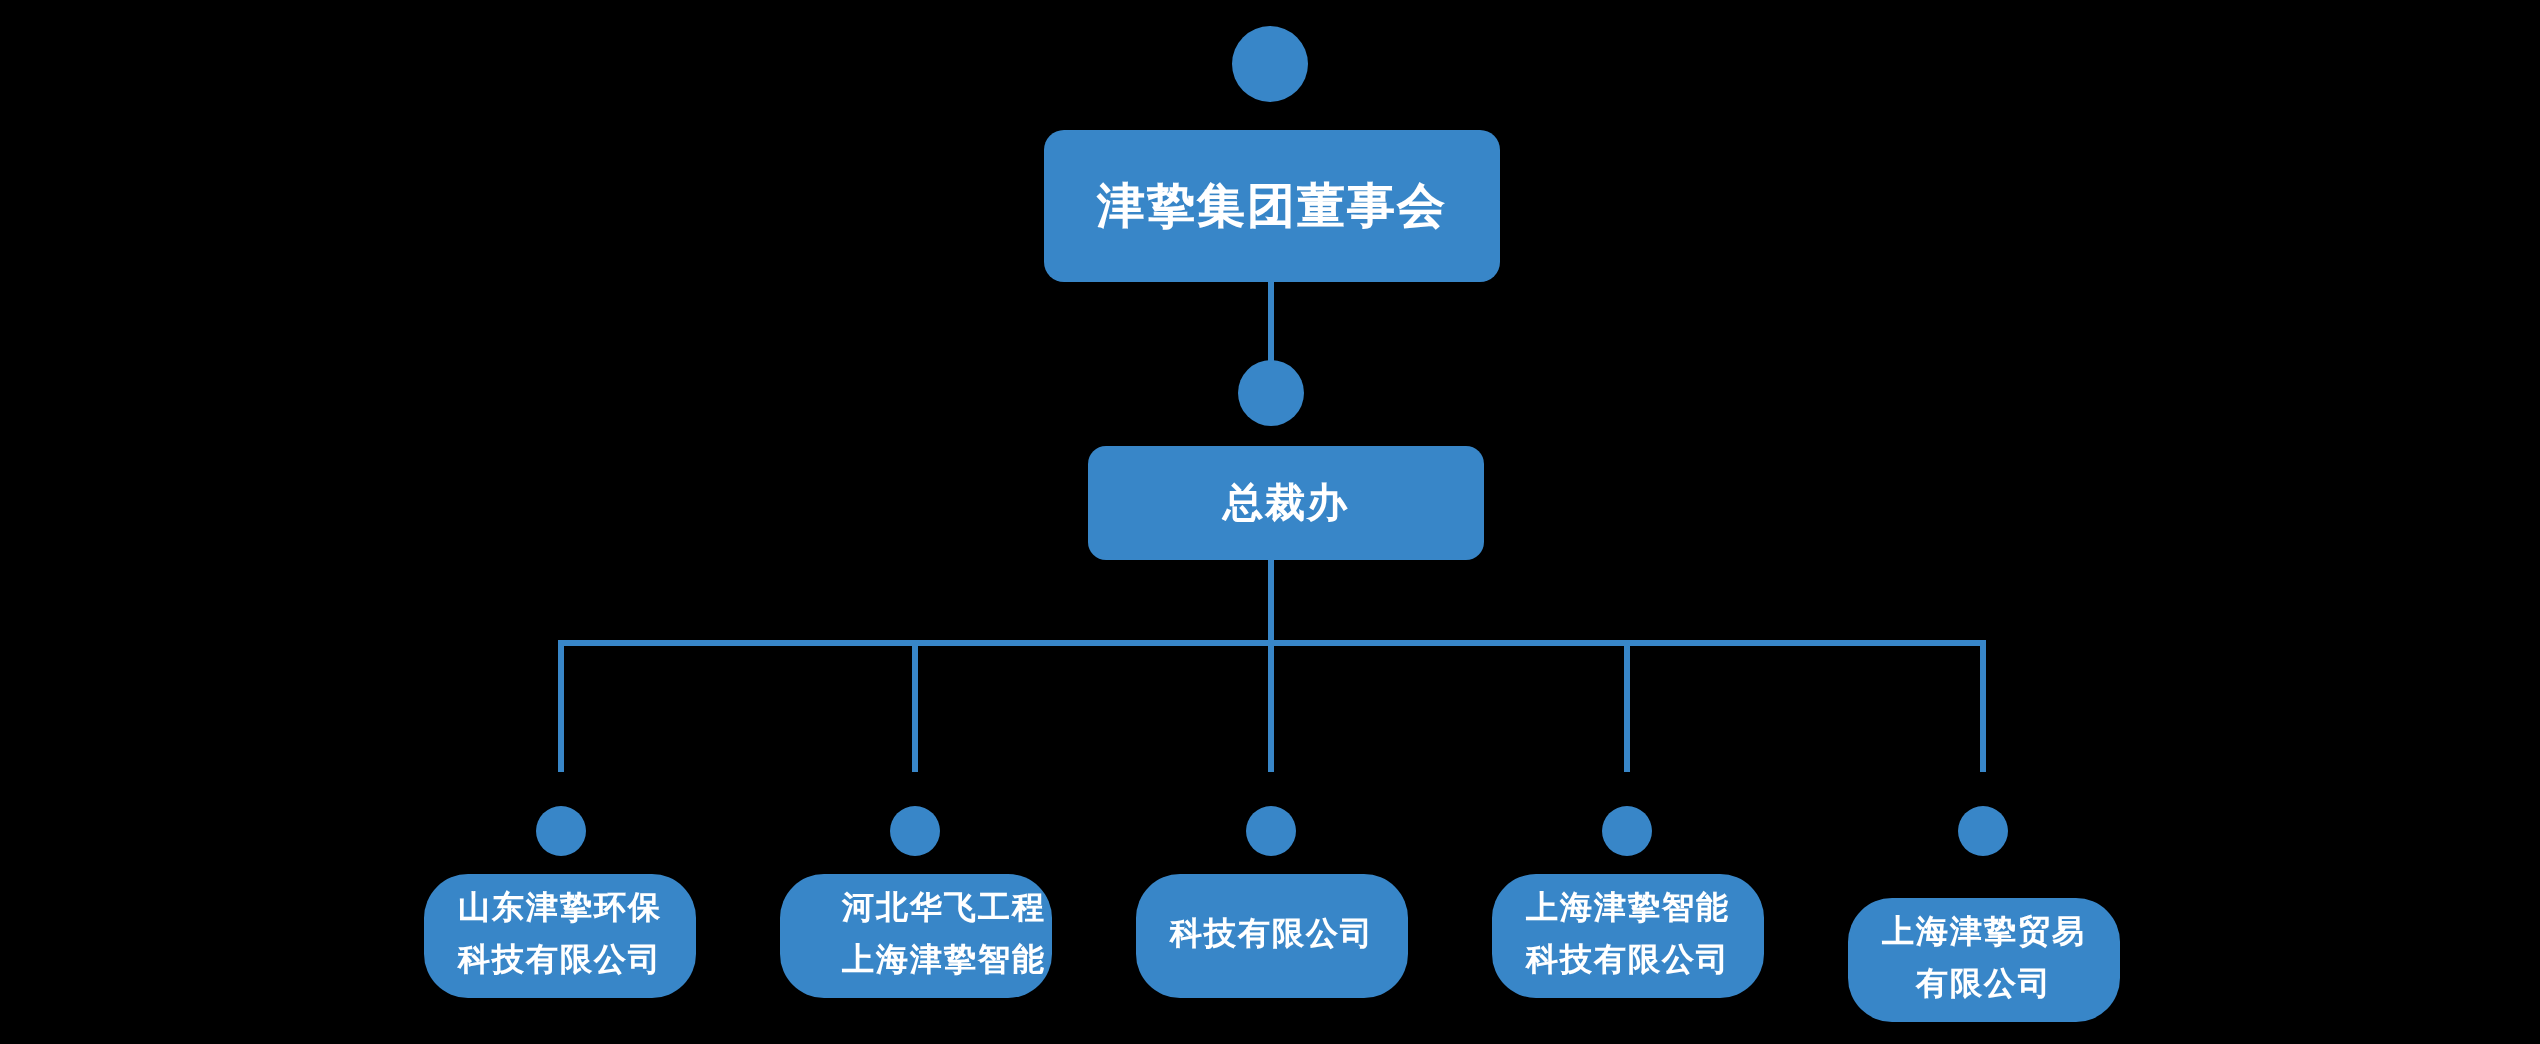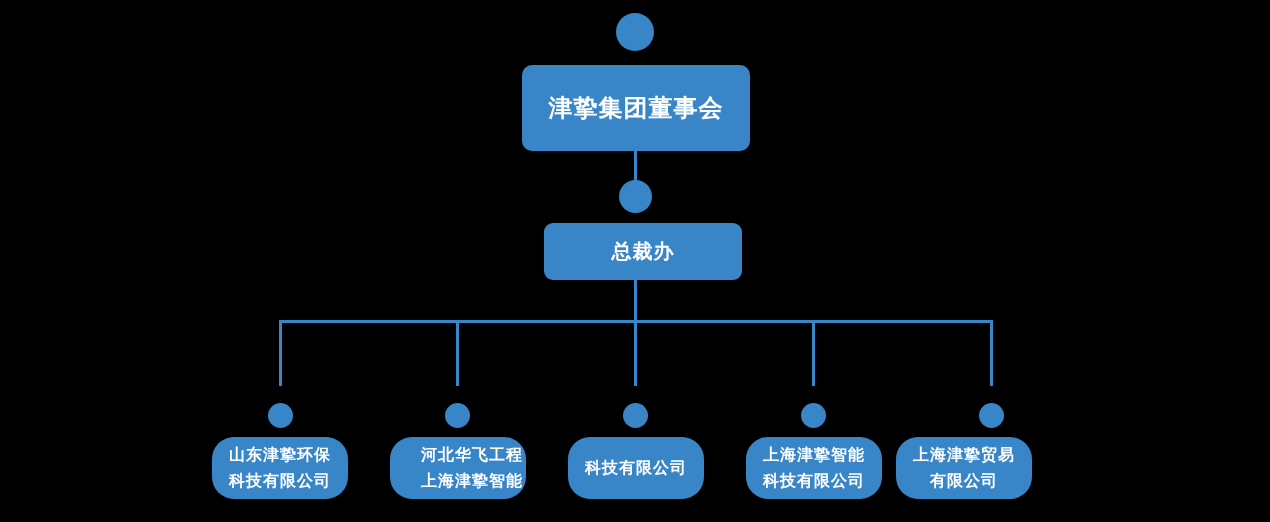--- a/index.html
+++ b/index.html
@@ -32,21 +32,21 @@
     position: absolute;
     background: #3886c8;
     border-radius: 50%;
   }
   .line {
     position: absolute;
     background: #3886c8;
   }
   
   .dot-root   { left: 616px; top: 13px;  width: 38px; height: 38px; }
-  .node-root  { left: 522px; top: 65px;  width: 228px; height: 86px; border-radius: 10px; font-size: 24px; }
+  .node-root  { left: 522px; top: 65px;  width: 228px; height: 76px; border-radius: 10px; font-size: 24px; }
   .line-root  { left: 634px; top: 136px; width: 3px;  height: 45px; }
   
   .dot-mid    { left: 619px; top: 180px; width: 33px; height: 33px; }
   .node-mid   { left: 544px; top: 223px; width: 198px; height: 57px; border-radius: 9px; font-size: 20px; }
   .line-mid   { left: 634px; top: 280px; width: 3px;  height: 42px; }
   
   .rail       { left: 279px; top: 320px; width: 714px; height: 3px; }
   
   .drop       { top: 320px; width: 3px; height: 66px; }
   .drop-1 { left: 279px; }
@@ -60,21 +60,21 @@
   .sdot-2 { left: 445px; }
   .sdot-3 { left: 623px; }
   .sdot-4 { left: 801px; }
   .sdot-5 { left: 979px; }
   
   .snode      { top: 437px; width: 136px; height: 62px; border-radius: 22px; font-size: 16px; line-height: 26px; }
   .snode-1 { left: 212px; }
   .snode-2 { left: 390px; padding-left: 28px; }
   .snode-3 { left: 568px; }
   .snode-4 { left: 746px; }
-  .snode-5 { left: 896px; }
+  .snode-5 { left: 924px; margin-top: 12px; }
 </style>
 </head>
 <body>
 
 <div class="stage">
 
   <div class="dot dot-root"></div>
   <div class="node node-root">
     <span>津挚集团董事会</span>
   </div>

